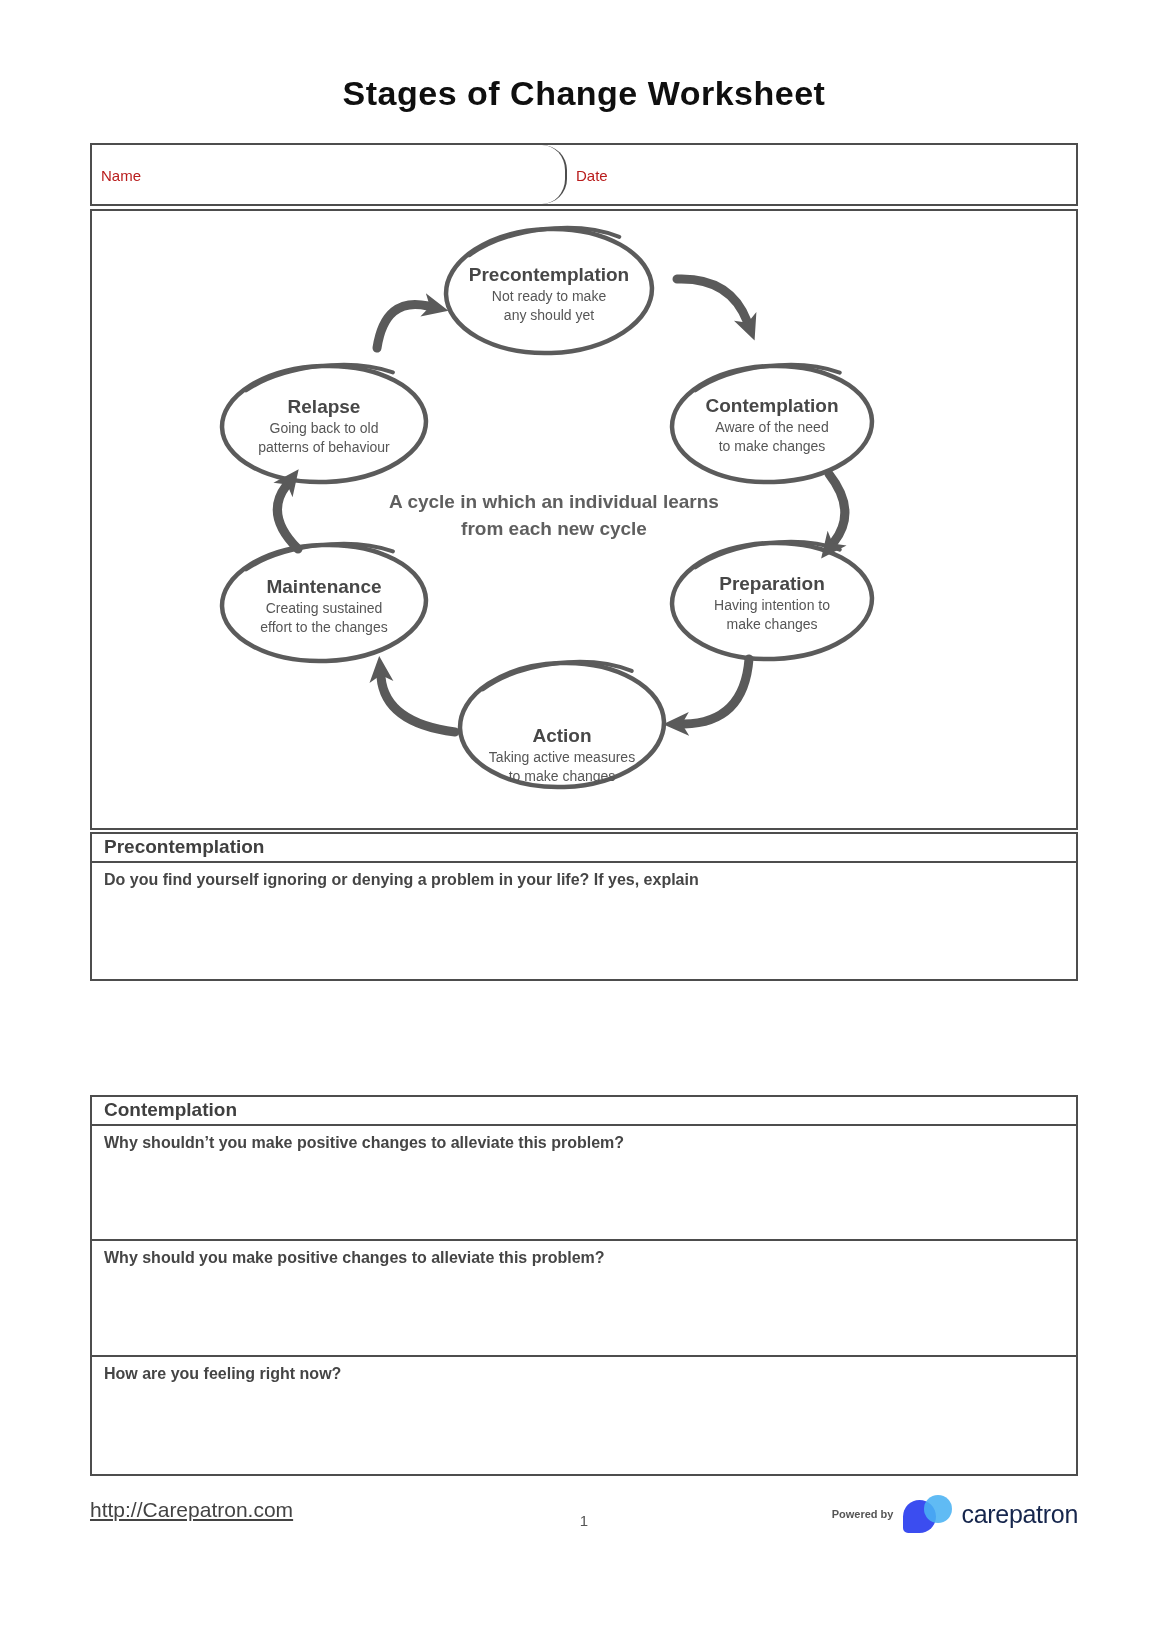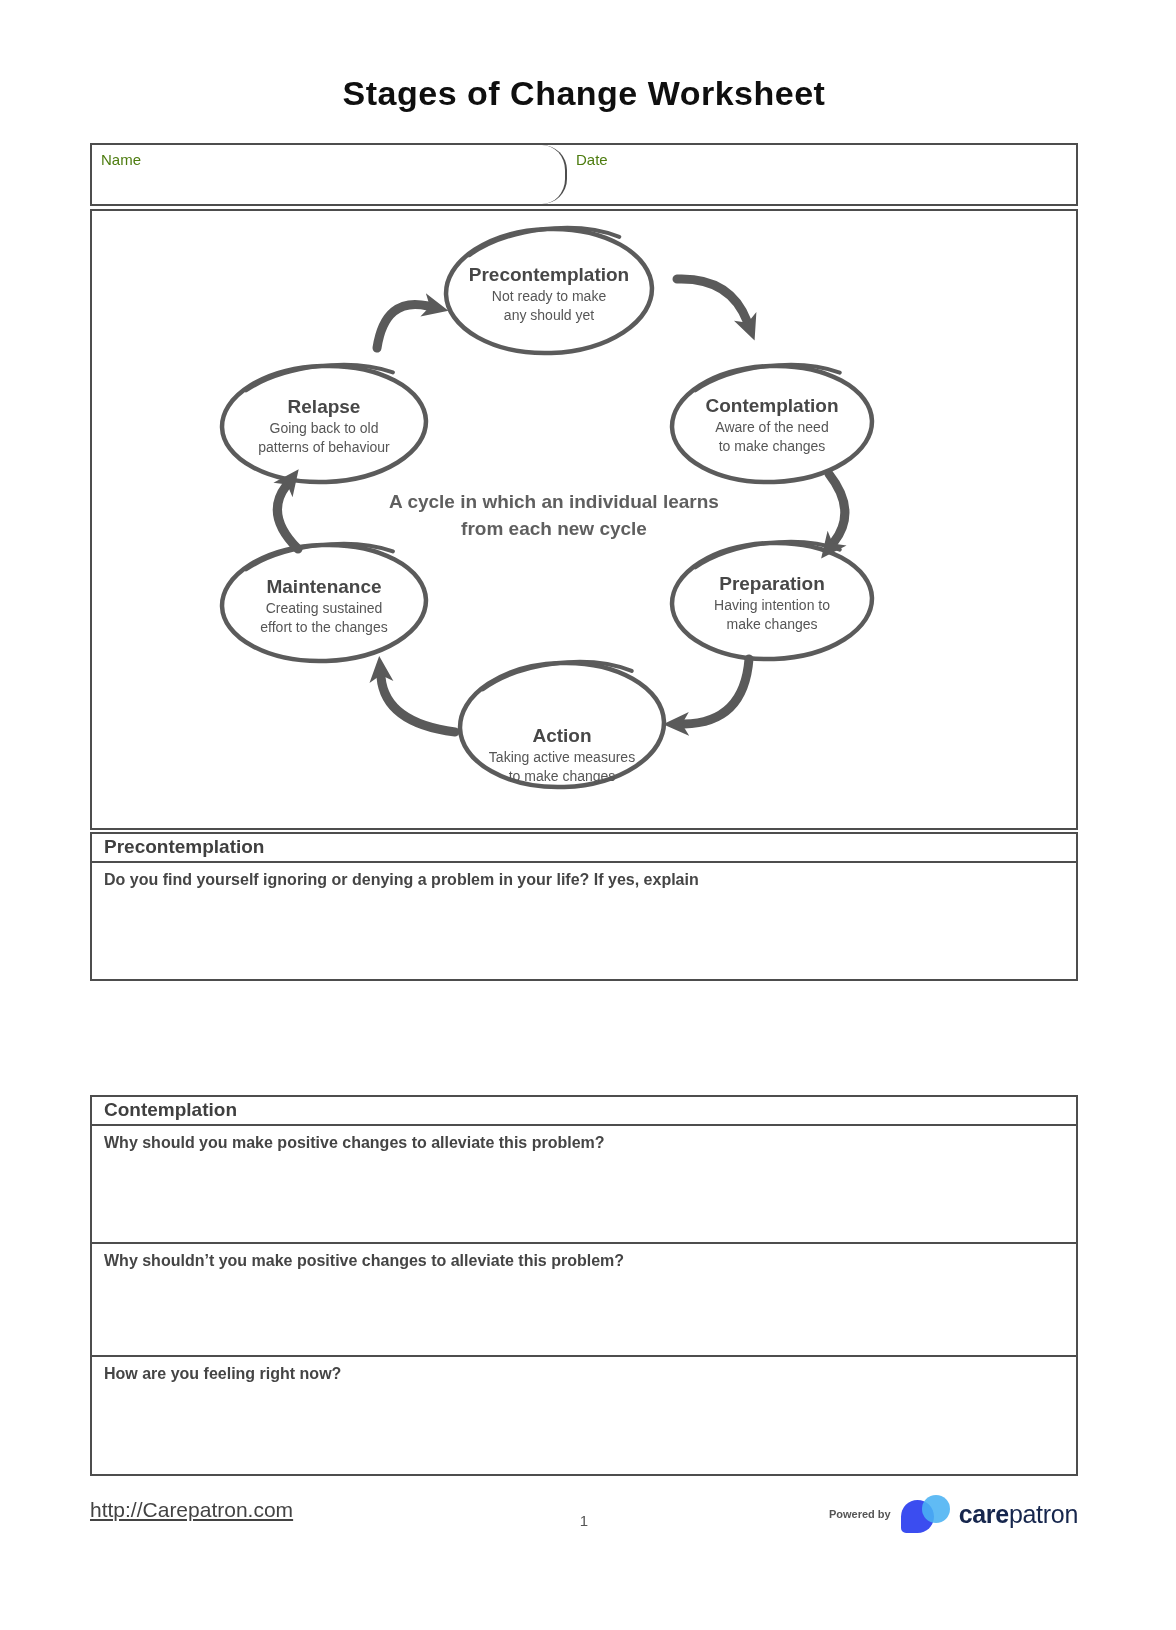--- a/index.html
+++ b/index.html
@@ -5,21 +5,21 @@
   * { margin:0; padding:0; box-sizing:border-box; }
   html,body { background:#ffffff; }
   body { font-family:"Liberation Sans", sans-serif; }
   .page { position:relative; width:1176px; height:1630px; background:#fff; overflow:hidden; }
 
   .doc-title { position:absolute; left:90px; top:74px; width:988px; text-align:center;
     font-size:34px; font-weight:bold; color:#0f0f0f; letter-spacing:0.5px; }
 
   .name-date { position:absolute; left:90px; top:143px; width:988px; height:63px;
     border:2px solid #4d4d4d; display:flex; }
-  .nd-cell { height:100%; padding:6px 9px; font-size:15px; color:#4d7c0f;border-radius:25px; }
+  .nd-cell { height:100%; padding:22px 9px; font-size:15px; color:#b91c1c;border-radius:25px; }
   .nd-cell.name { width:475px; border-right:2px solid #4d4d4d; }
   .nd-cell.date { flex:1; }
 
   .diagram-box { position:absolute; left:90px; top:209px; width:988px; height:621px;
     border:2px solid #4d4d4d; }
   .diagram-box svg { position:absolute; left:0; top:0; }
   .stage { position:absolute; width:300px; text-align:center; }
   .stage .stage-title { font-size:19px; font-weight:bold; color:#474747; line-height:24px; }
   .stage .stage-desc { font-size:14px; color:#565656; line-height:19px; }
   .center-caption { position:absolute; left:0; top:277px; width:924px; text-align:center;
@@ -42,21 +42,21 @@
     font-size:15px; color:#555; }
   .powered { position:absolute; right:98px; top:1492px; height:44px; display:flex;
     align-items:center; gap:10px; }
   .powered-label { font-size:11px; font-weight:600; color:#555; }
   .logo-mark { position:relative; width:48px; height:44px; }
   .blob-dark { position:absolute; left:0; top:8px; width:33px; height:33px;
     background:#3b4df0; border-radius:50% 50% 50% 5px; }
   .blob-light { position:absolute; left:21px; top:3px; width:28px; height:28px;
     background:#4ab2f3; border-radius:50%; opacity:0.88; }
   .brand-text { font-size:25px; color:#16264d; letter-spacing:-0.3px; }
-  .brand-text .b { font-weight:bold;margin-top:34px; }
+  .brand-text .b { font-weight:normal;margin-top:34px; }
 </style>
 </head>
 <body>
 
 <div class="page">
 
   <div class="doc-title">Stages of Change Worksheet</div>
 
   <div class="name-date">
     <div class="nd-cell name">
@@ -149,26 +149,26 @@
   <div class="section section-1">
     <div class="section-header">Precontemplation</div>
     <div class="question h116">
       <div class="q-text">Do you find yourself ignoring or denying a problem in your life? If yes, explain</div>
       <div class="answer-area"></div>
     </div>
   </div>
 
   <div class="section section-2">
     <div class="section-header">Contemplation</div>
+    <div class="question h113">
+      <div class="q-text">Why shouldn’t you make positive changes to alleviate this problem?</div>
+      <div class="answer-area"></div>
+    </div>
     <div class="question h116">
       <div class="q-text">Why should you make positive changes to alleviate this problem?</div>
-      <div class="answer-area"></div>
-    </div>
-    <div class="question h113">
-      <div class="q-text">Why shouldn’t you make positive changes to alleviate this problem?</div>
       <div class="answer-area"></div>
     </div>
     <div class="question h119">
       <div class="q-text">How are you feeling right now?</div>
       <div class="answer-area"></div>
     </div>
   </div>
 
   <a class="footer-link" href="#">http://Carepatron.com</a>
   <div class="footer-page">1</div>

